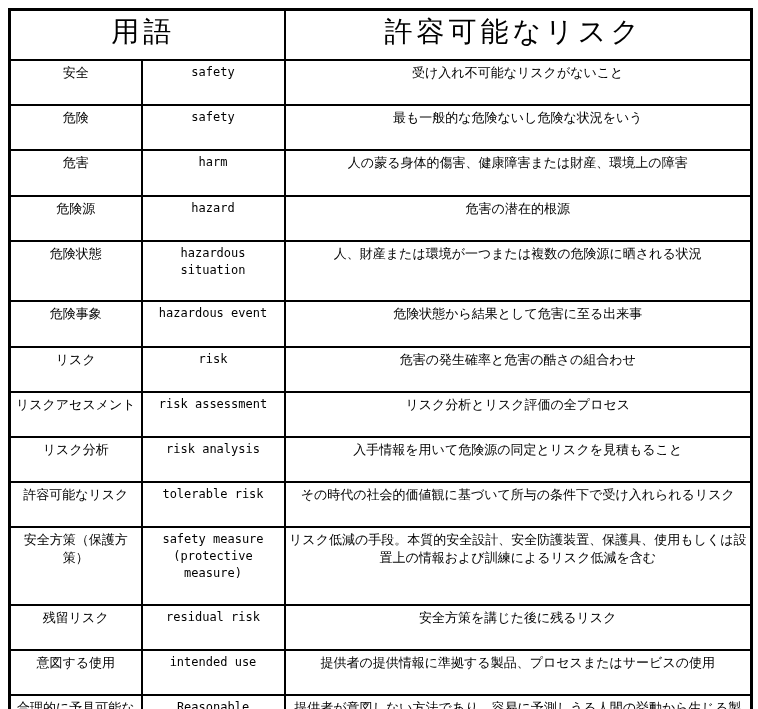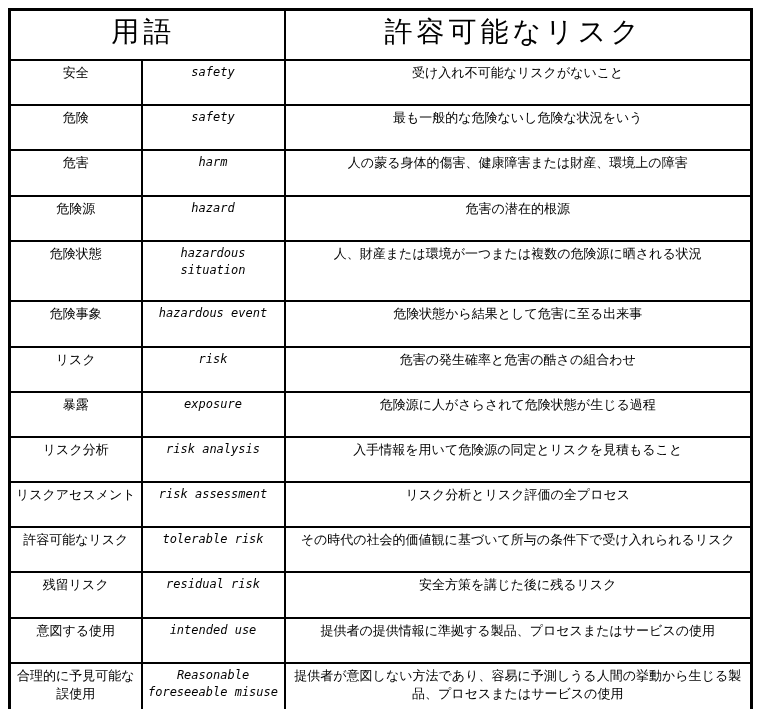--- a/index.html
+++ b/index.html
@@ -47,21 +47,20 @@
     padding: 3px 3px 22px 3px;
   }
   td.c1 {
     text-align: center;
     white-space: pre-line;
   }
   td.c2 {
     text-align: center;
     white-space: pre-line;
     font-size: 12px;
-    font-style: italic;
   }
   td.c3 {
     text-align: center;
   }
 </style>
 </head>
 <body>
 
 <div class="page">
   <table class="glossary">
@@ -106,38 +105,40 @@
     <td class="c1">危険事象</td>
     <td class="c2">hazardous event</td>
     <td class="c3">危険状態から結果として危害に至る出来事</td>
   </tr>
         <tr>
     <td class="c1">リスク</td>
     <td class="c2">risk</td>
     <td class="c3">危害の発生確率と危害の酷さの組合わせ</td>
   </tr>
         <tr>
-    <td class="c1">暴露</td>
-    <td class="c2">exposure</td>
-    <td class="c3">危険源に人がさらされて危険状態が生じる過程</td>
+    <td class="c1">リスクアセスメント</td>
+    <td class="c2">risk assessment</td>
+    <td class="c3">リスク分析とリスク評価の全プロセス</td>
   </tr>
         <tr>
     <td class="c1">リスク分析</td>
     <td class="c2">risk analysis</td>
     <td class="c3">入手情報を用いて危険源の同定とリスクを見積もること</td>
   </tr>
         <tr>
-    <td class="c1">リスクアセスメント</td>
-    <td class="c2">risk assessment</td>
-    <td class="c3">リスク分析とリスク評価の全プロセス</td>
-  </tr>
-        <tr>
     <td class="c1">許容可能なリスク</td>
     <td class="c2">tolerable risk</td>
     <td class="c3">その時代の社会的価値観に基づいて所与の条件下で受け入れられるリスク</td>
+  </tr>
+        <tr>
+    <td class="c1">安全方策（保護方
+策）</td>
+    <td class="c2">safety measure
+(protective measure)</td>
+    <td class="c3">リスク低減の手段。本質的安全設計、安全防護装置、保護具、使用もしくは設置上の情報および訓練によるリスク低減を含む</td>
   </tr>
         <tr>
     <td class="c1">残留リスク</td>
     <td class="c2">residual risk</td>
     <td class="c3">安全方策を講じた後に残るリスク</td>
   </tr>
         <tr>
     <td class="c1">意図する使用</td>
     <td class="c2">intended use</td>
     <td class="c3">提供者の提供情報に準拠する製品、プロセスまたはサービスの使用</td>

